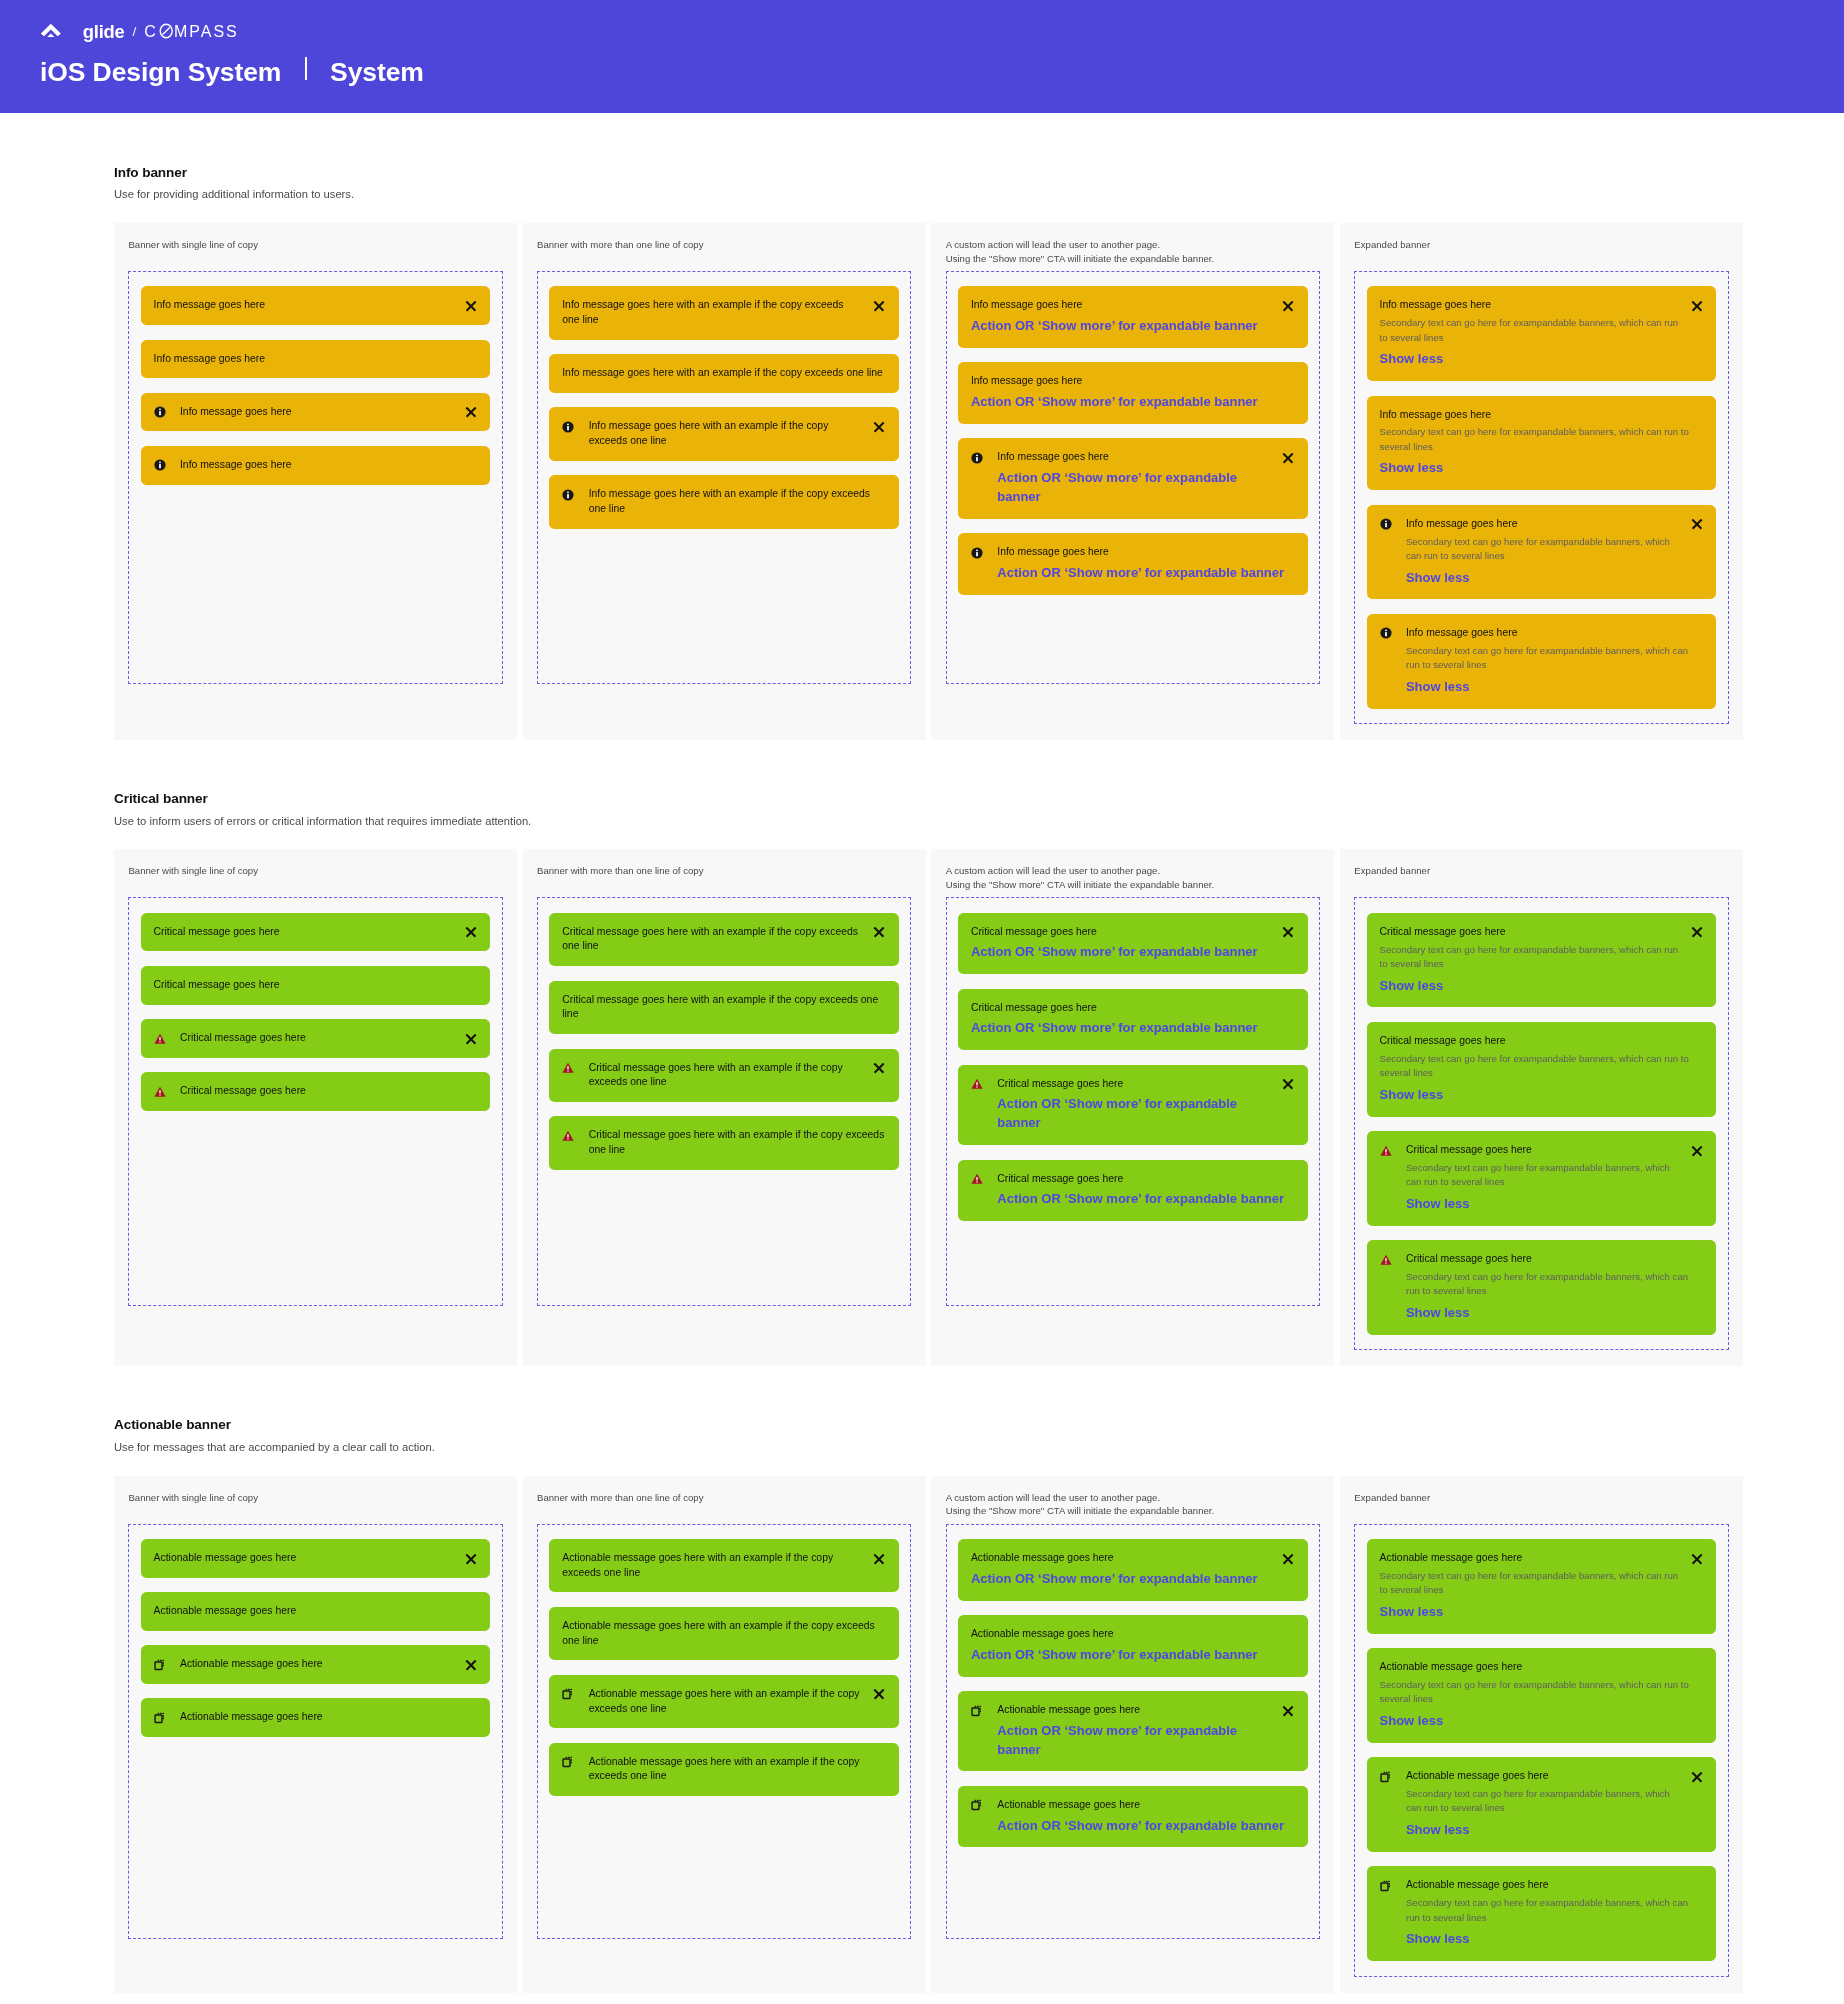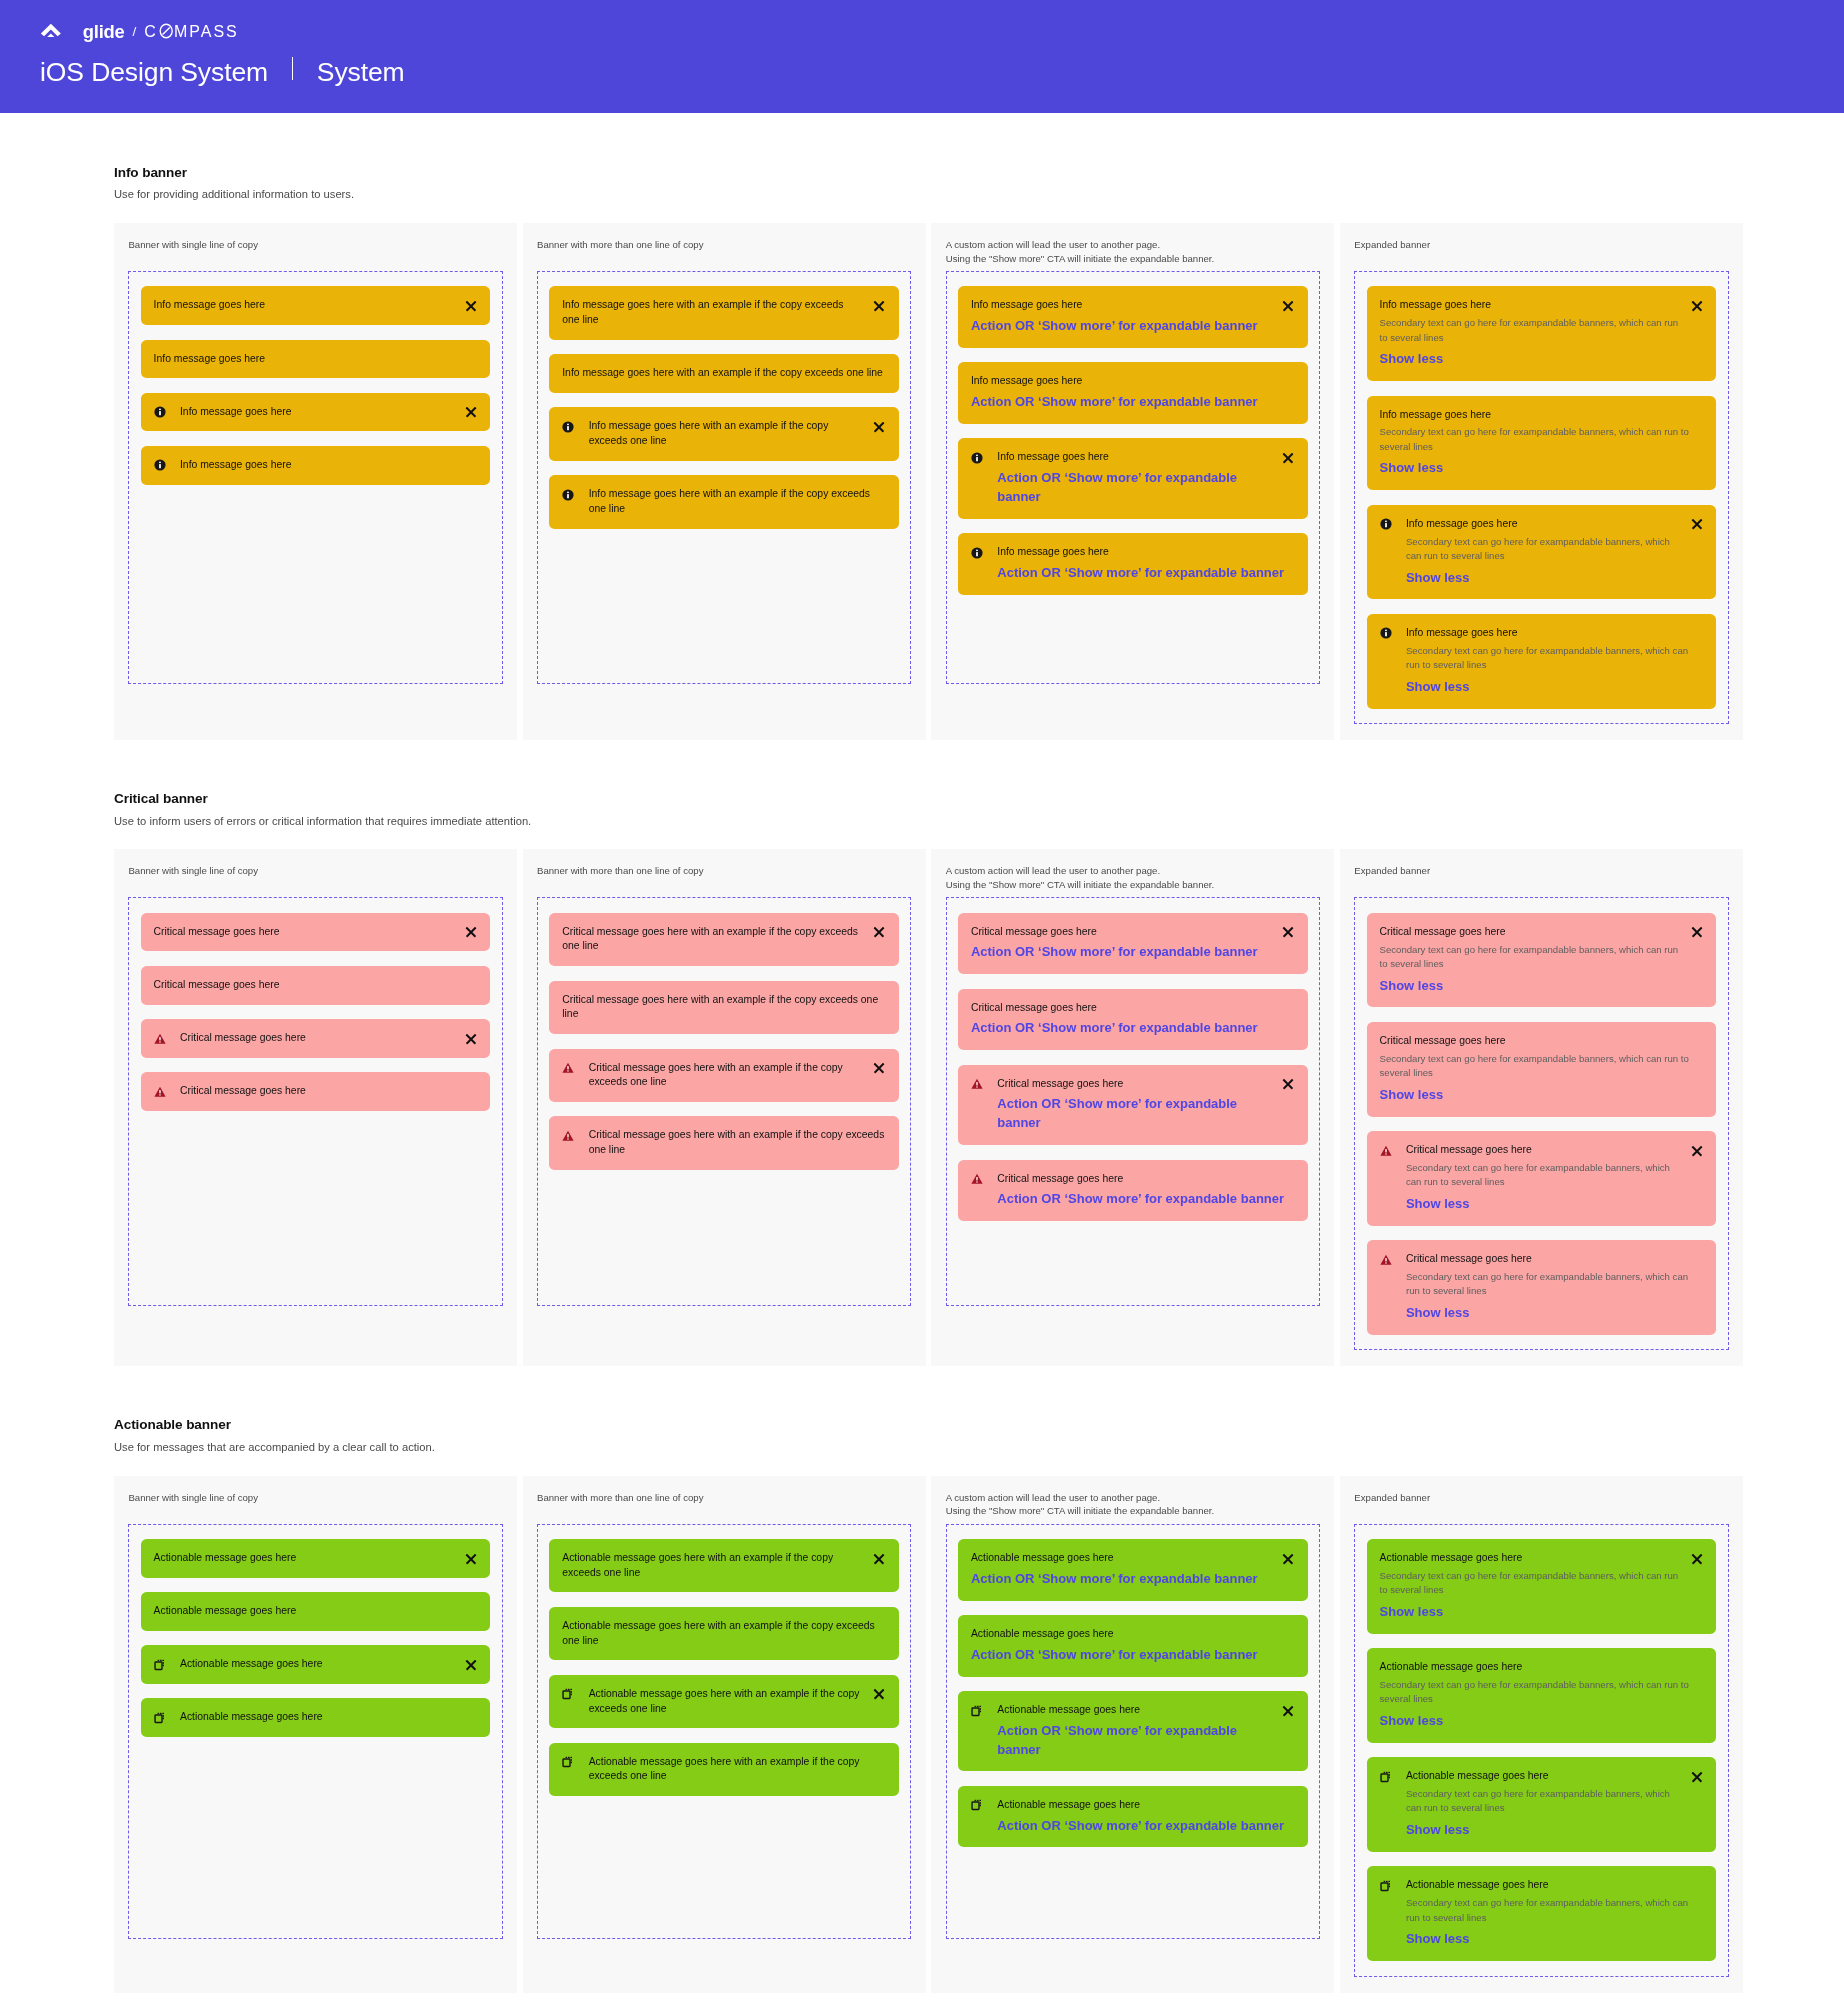--- a/index.html
+++ b/index.html
@@ -44,21 +44,21 @@
     display: flex;
     align-items: center;
     font-size: 16px;
     font-weight: 400;
     letter-spacing: 2px;
     line-height: 1;
   }
   .compass-o { display: inline-block; margin: 0 0.8px; }
   .page-title {
     font-size: 26.5px;
-    font-weight: 400;
+    font-weight: 700;
     letter-spacing: -0.1px;
     display: flex;
     align-items: flex-start;
     gap: 18px;
   }
   .page-title .bar {
     display: inline-block;
     width: 1.6px;
     height: 23px;
     background: #ffffff;
@@ -142,21 +142,21 @@
     line-height: 1.45;
     font-weight: 700;
     color: #4f46e5;
     margin-top: 4px;
     display: inline-block;
     cursor: pointer;
   }
   .banner-link.show-less { margin-top: 5.6px; }
 
   .tone-info      { background: #eab308; }
-  .tone-critical  { background: #fca5a5; }
+  .tone-critical  { background: #84cc16; }
   .tone-actionable{ background: #84cc16; }
 
   
   .close-btn {
     flex: 0 0 auto;
     width: 13.6px;
     height: 13.6px;
     position: relative;
     cursor: pointer;
     margin-top: 0.8px;

